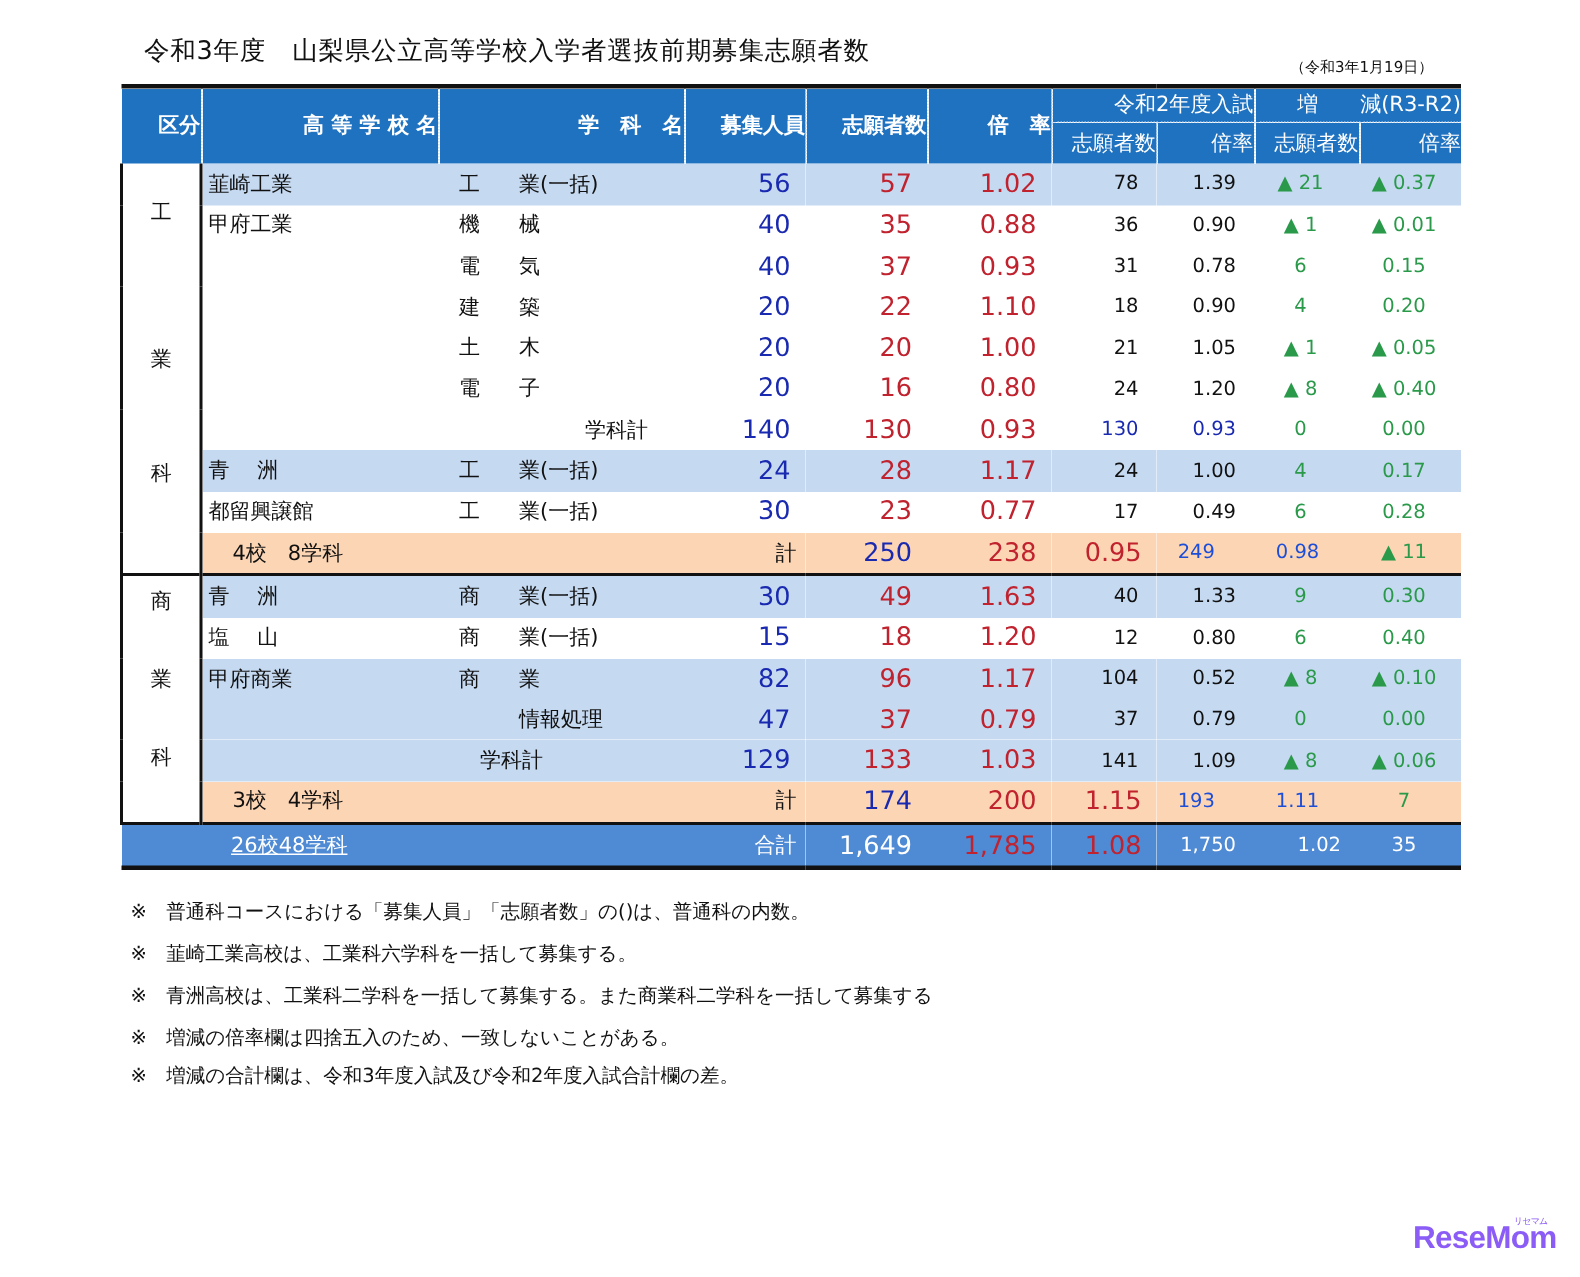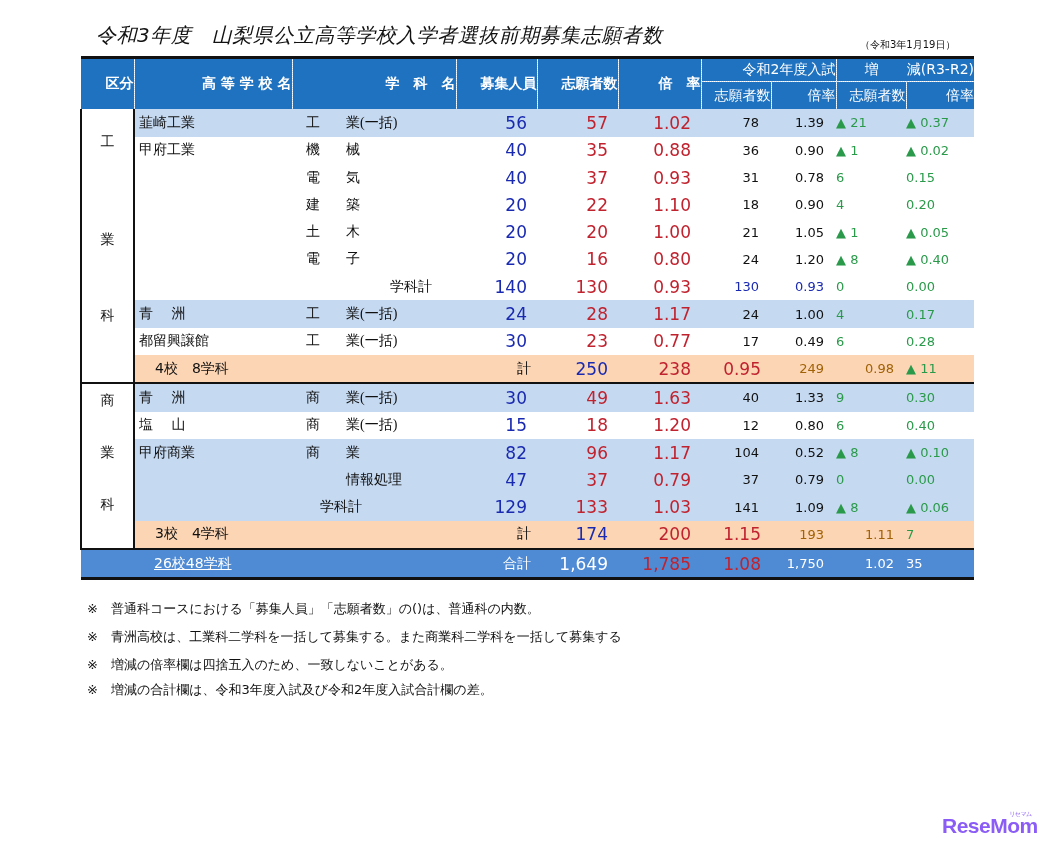--- a/index.html
+++ b/index.html
@@ -1,47 +1,47 @@
 <!DOCTYPE html>
 <html><head>
 <meta charset="utf-8">
 <style>
   html, body { margin:0; padding:0; background:#ffffff; }
   body { width:1053px; height:851px; position:relative; overflow:hidden;
          font-family:"DejaVu Sans", "Liberation Sans", sans-serif; color:#111; }
-  .title { position:absolute; left:96px; top:22px; font-size:20px; letter-spacing:0.5px;font-style:italic; }
+  .title { position:absolute; left:96px; top:22px; font-size:17px; letter-spacing:0.5px; }
   .asof { position:absolute; left:860px; top:38px; font-size:10px; }
   table.main { position:absolute; left:80px; top:56px; border-collapse:collapse;
                table-layout:fixed; width:893px; font-size:14px; }
   table.main td, table.main th { padding:0; height:27.3px; white-space:nowrap; overflow:hidden; }
   .hdr th { background:#1f72c0; color:#fff; font-weight:bold; font-size:14px; text-align:right;
             border-right:1px dotted #cfe0f4; }
   .hdr2 th { font-weight:normal; font-size:14px; height:22px; }
   .hdr1 th.sub { font-weight:normal; height:22px; border-bottom:1px dotted #cfe0f4; }
   .hdr th:last-child { border-right:none; }
   tr.hdr1 { border-top:3px solid #111; }
   .cat { background:#fff; text-align:center; vertical-align:top; border-right:2px solid #111;
          border-left:2px solid #111; font-size:14px; }
   .cat span { display:block; }
   tr.blue td:not(.cat) { background:#c5d9f1; }
   tr.white td:not(.cat) { background:#ffffff; }
   tr.sum td:not(.cat) { background:#fcd5b4; }
   tr.grand td { background:#4f8ad4; color:#fff; border-bottom:3px solid #111; }
   tr.sep td { border-top:2px solid #111; }
   .school { padding-left:4px !important; text-align:left; }
-  .dept { text-align:left;font-family:Liberation Serif, serif; }
+  .dept { text-align:left; }
   .dept .d1 { display:inline-block; width:40px; padding-left:14px; }
   .num { text-align:right; padding-right:10px !important; font-size:17px; }
   .c-cap { color:#1a2ab0; }
   .c-app { color:#c0222e; }
   .c-rat { color:#c0222e; }
   .small { text-align:right; padding-right:12px !important; font-size:13px; color:#111; }
-  .purple { color:#a16207; }
+  .purple { color:#1d4ed8;text-align:center; }
   .blue-t { color:#1a2ab0; }
-  .diff { text-align:left; padding-right:8px !important; font-size:13px; color:#2a9a4a; }
+  .diff { text-align:center; padding-right:8px !important; font-size:13px; color:#2a9a4a; }
   tr.grand .num, tr.grand .small, tr.grand .diff { color:#fff; }
   tr.grand .c-app, tr.grand .c-rat { color:#c0222e; }
   .sumlabel { text-align:left; padding-left:20px !important; }
   .kei { text-align:right; padding-right:6px !important; }
   .notes { position:absolute; left:87px; top:595px; font-size:13px; line-height:28px; }
   .notes div.tight { line-height:22px; }
   .logo { position:absolute; left:942px; top:814px; font-size:21px; font-weight:bold; color:#8b5cf6;
           font-family:Liberation Sans, sans-serif; letter-spacing:-0.5px; }
   .logo small { position:absolute; font-size:6px; top:-4px; right:6px; font-weight:normal; }
 </style>
@@ -101,21 +101,21 @@
       </tr>
       <tr class="white">
         <td class="school">甲府工業</td>
         <td class="dept"><span class="d1">機</span><span>械</span></td>
         <td class="num c-cap">40</td>
         <td class="num c-app">35</td>
         <td class="num c-rat">0.88</td>
         <td class="small">36</td>
         <td class="small">0.90</td>
         <td class="diff">▲ 1</td>
-        <td class="diff">▲ 0.02</td>
+        <td class="diff">▲ 0.01</td>
       </tr>
       <tr class="white">
         <td class="school"></td>
         <td class="dept"><span class="d1">電</span><span>気</span></td>
         <td class="num c-cap">40</td>
         <td class="num c-app">37</td>
         <td class="num c-rat">0.93</td>
         <td class="small">31</td>
         <td class="small">0.78</td>
         <td class="diff">6</td>
@@ -279,20 +279,21 @@
         <td class="small">1,750</td>
         <td class="small">1.02</td>
         <td class="diff">35</td>
         <td class="diff">0.06</td>
       </tr>
     </tbody>
 </table>
 
 <div class="notes" id="notes">
     <div>※　普通科コースにおける「募集人員」「志願者数」の()は、普通科の内数。</div>
+    <div>※　韮崎工業高校は、工業科六学科を一括して募集する。</div>
     <div>※　青洲高校は、工業科二学科を一括して募集する。また商業科二学科を一括して募集する</div>
     <div>※　増減の倍率欄は四捨五入のため、一致しないことがある。</div>
     <div class="tight">※　増減の合計欄は、令和3年度入試及び令和2年度入試合計欄の差。</div>
   </div>
 
 <div class="logo">
   <span>ReseMom</span><small>リセマム</small>
 </div>
 
 </body></html>

